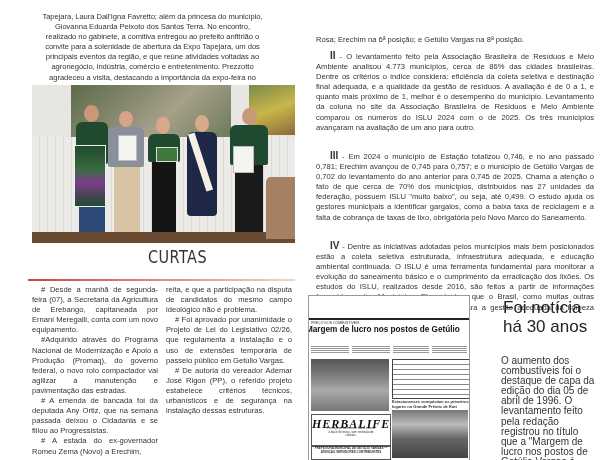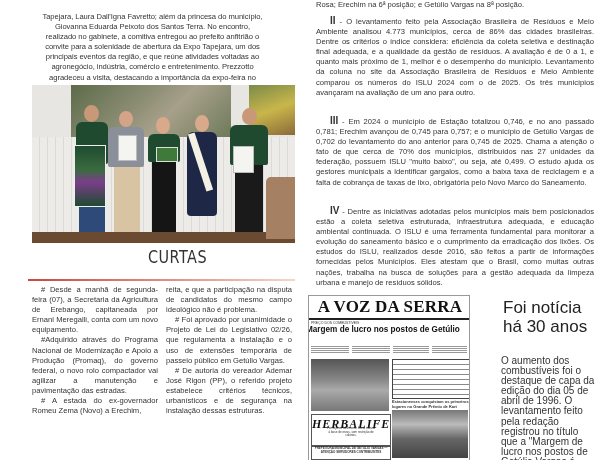--- a/index.html
+++ b/index.html
@@ -14,21 +14,21 @@
   .photo .wall { position:absolute; left:0; top:52px; width:263px; height:95px; background:repeating-linear-gradient(90deg,#ecebe7 0 7px,#dcdad4 7px 8px); }
   .photo .floor { position:absolute; left:0; top:147px; width:263px; height:11px; background:#6b4a32; }
   .photo .sofa { position:absolute; left:234px; top:92px; width:29px; height:62px; background:#a58062; border-radius:5px 0 0 0; }
   .person { position:absolute; border-radius:6px 6px 2px 2px; }
   .head { position:absolute; border-radius:50%; background:#d8a98a; }
   .prop { position:absolute; }
   .section-title { position:absolute; left:60px; top:247px; width:235px; text-align:center; font-family:"DejaVu Sans", sans-serif; font-size:17px; font-weight:normal; color:#333; letter-spacing:0.5px; transform:scaleX(0.85); }
   .rule { position:absolute; left:28px; top:279px; width:267px; height:1.5px; background:linear-gradient(90deg,#c9483c,#e6a89a 70%,#f3d6cf); }
   .curtas-col { position:absolute; top:285px; width:126px; font-size:7.6px; line-height:10.1px; color:#333; text-align:justify; }
   .curtas-col p { margin:0; text-indent:9px; }
-  .right-para { position:absolute; left:16px; width:278px; font-size:7.6px; line-height:10.1px; color:#333; text-align:justify; }
+  .right-para { position:absolute; left:16px; width:278px; font-size:7.6px; line-height:10.1px; color:#333; text-align:justify;margin-top:35px; }
   .right-para p { margin:0; text-indent:14px; }
   .right-para .num { font-weight:bold; font-size:10px; }
   .clip { position:absolute; left:8px; top:295px; width:160px; height:165px; background:#fff; border:1px solid #999; overflow:hidden; }
   .clip-title { position:absolute; left:6px; top:1px; width:150px; text-align:center; font-family:"Liberation Serif", serif; font-size:17px; font-weight:bold; color:#111; letter-spacing:0.2px; white-space:nowrap; }
   .clip-bar { position:absolute; left:0; top:22px; width:160px; height:2px; background:#222; }
   .clip-kicker { position:absolute; left:2px; top:25px; font-size:3.5px; color:#333; }
   .clip-headline { position:absolute; left:0; top:29px; width:180px; font-size:8.2px; line-height:9px; font-weight:bold; color:#111; white-space:nowrap; }
   .clip-text { position:absolute; height:8px; background:repeating-linear-gradient(180deg,#999 0 1px,#fff 1px 2px); }
   .clip-photo1 { position:absolute; left:2px; top:63px; width:78px; height:52px; background:linear-gradient(180deg,#555 0%,#888 40%,#aaa 60%,#777 100%); }
   .clip-table { position:absolute; left:83px; top:63px; width:76px; height:38px; border:1px solid #444; background:repeating-linear-gradient(180deg,#fff 0 4px,#888 4px 5px); }
@@ -80,20 +80,21 @@
     <div class="person" style="left:203px;top:80px;width:28px;height:67px;background:#1a1a1a;border-radius:0;"></div>
     <div class="prop" style="left:201px;top:61px;width:19px;height:25px;background:#f4f4f0;border:1px solid #bbb;"></div>
   </div>
 
   <div class="section-title">CURTAS</div>
   <div class="rule"></div>
 
   <div class="curtas-col" style="left:32px;">
     <p># Desde a manhã de segunda-feira (07), a Secretaria da Agricultura de Erebango, capitaneada por Ernani Meregalli, conta com um novo equipamento.</p>
     <p>#Adquirido através do Programa Nacional de Modernização e Apoio a Produção (Promaq), do governo federal, o novo rolo compactador vai agilizar a manutenção e pavimentação das estradas.</p>
+    <p># A emenda de bancada foi da deputada Any Ortiz, que na semana passada deixou o Cidadania e se filiou ao Progressistas.</p>
     <p># A estada do ex-governador Romeu Zema (Novo) a Erechim,</p>
   </div>
   <div class="curtas-col" style="left:166px;">
     <p style="text-indent:0;">reita, e que a participação na disputa de candidatos do mesmo campo ideológico não é problema.</p>
     <p># Foi aprovado por unanimidade o Projeto de Lei do Legislativo 02/26, que regulamenta a instalação e o uso de extensões temporária de passeio público em Getúlio Vargas.</p>
     <p># De autoria do vereador Ademar José Rigon (PP), o referido projeto estabelece critérios técnicos, urbanísticos e de segurança na instalação dessas estruturas.</p>
   </div>
 </div>
 
 <div class="col-right">
@@ -107,21 +108,20 @@
 
   <div class="right-para" style="top:116px;">
     <p><span class="num">III</span><span> - Em 2024 o município de Estação totalizou 0,746, e no ano passado 0,781; Erechim avançou de 0,745 para 0,757; e o município de Getúlio Vargas de 0,702 do levantamento do ano anterior para 0,745 de 2025. Chama a atenção o fato de que cerca de 70% dos municípios, distribuídos nas 27 unidades da federação, possuem ISLU "muito baixo", ou seja, até 0,499. O estudo ajuda os gestores municipais a identificar gargalos, como a baixa taxa de reciclagem e a falta de cobrança de taxas de lixo, obrigatória pelo Novo Marco do Saneamento.</span></p>
   </div>
 
   <div class="right-para" style="top:206px;">
     <p><span class="num">IV</span><span> - Dentre as iniciativas adotadas pelos municípios mais bem posicionados estão a coleta seletiva estruturada, infraestrutura adequada, e educação ambiental continuada. O ISLU é uma ferramenta fundamental para monitorar a evolução do saneamento básico e o cumprimento da erradicação dos lixões. Os estudos do ISLU, realizados desde 2016, são feitos a partir de informações fornecidas pelos Municípios. Eles atestam que o Brasil, como muitas outras nações, trabalha na busca de soluções para a gestão adequada da limpeza urbana e manejo de resíduos sólidos.</span></p>
   </div>
 
   <div class="clip">
-    <div class="clip-title">A VOZ DA SERRA</div>
     <div class="clip-bar"></div>
     <div class="clip-kicker">PREÇO DOS COMBUSTÍVEIS</div>
     <div class="clip-headline">
       <div style="margin-left:-3px;">Margem de lucro nos postos de Getúlio</div>
     </div>
     <div class="clip-text" style="left:2px;top:50px;width:38px;"></div>
     <div class="clip-text" style="left:43px;top:50px;width:38px;"></div>
     <div class="clip-text" style="left:84px;top:50px;width:36px;"></div>
     <div class="clip-text" style="left:123px;top:50px;width:35px;"></div>
     <div class="clip-photo1"></div>

